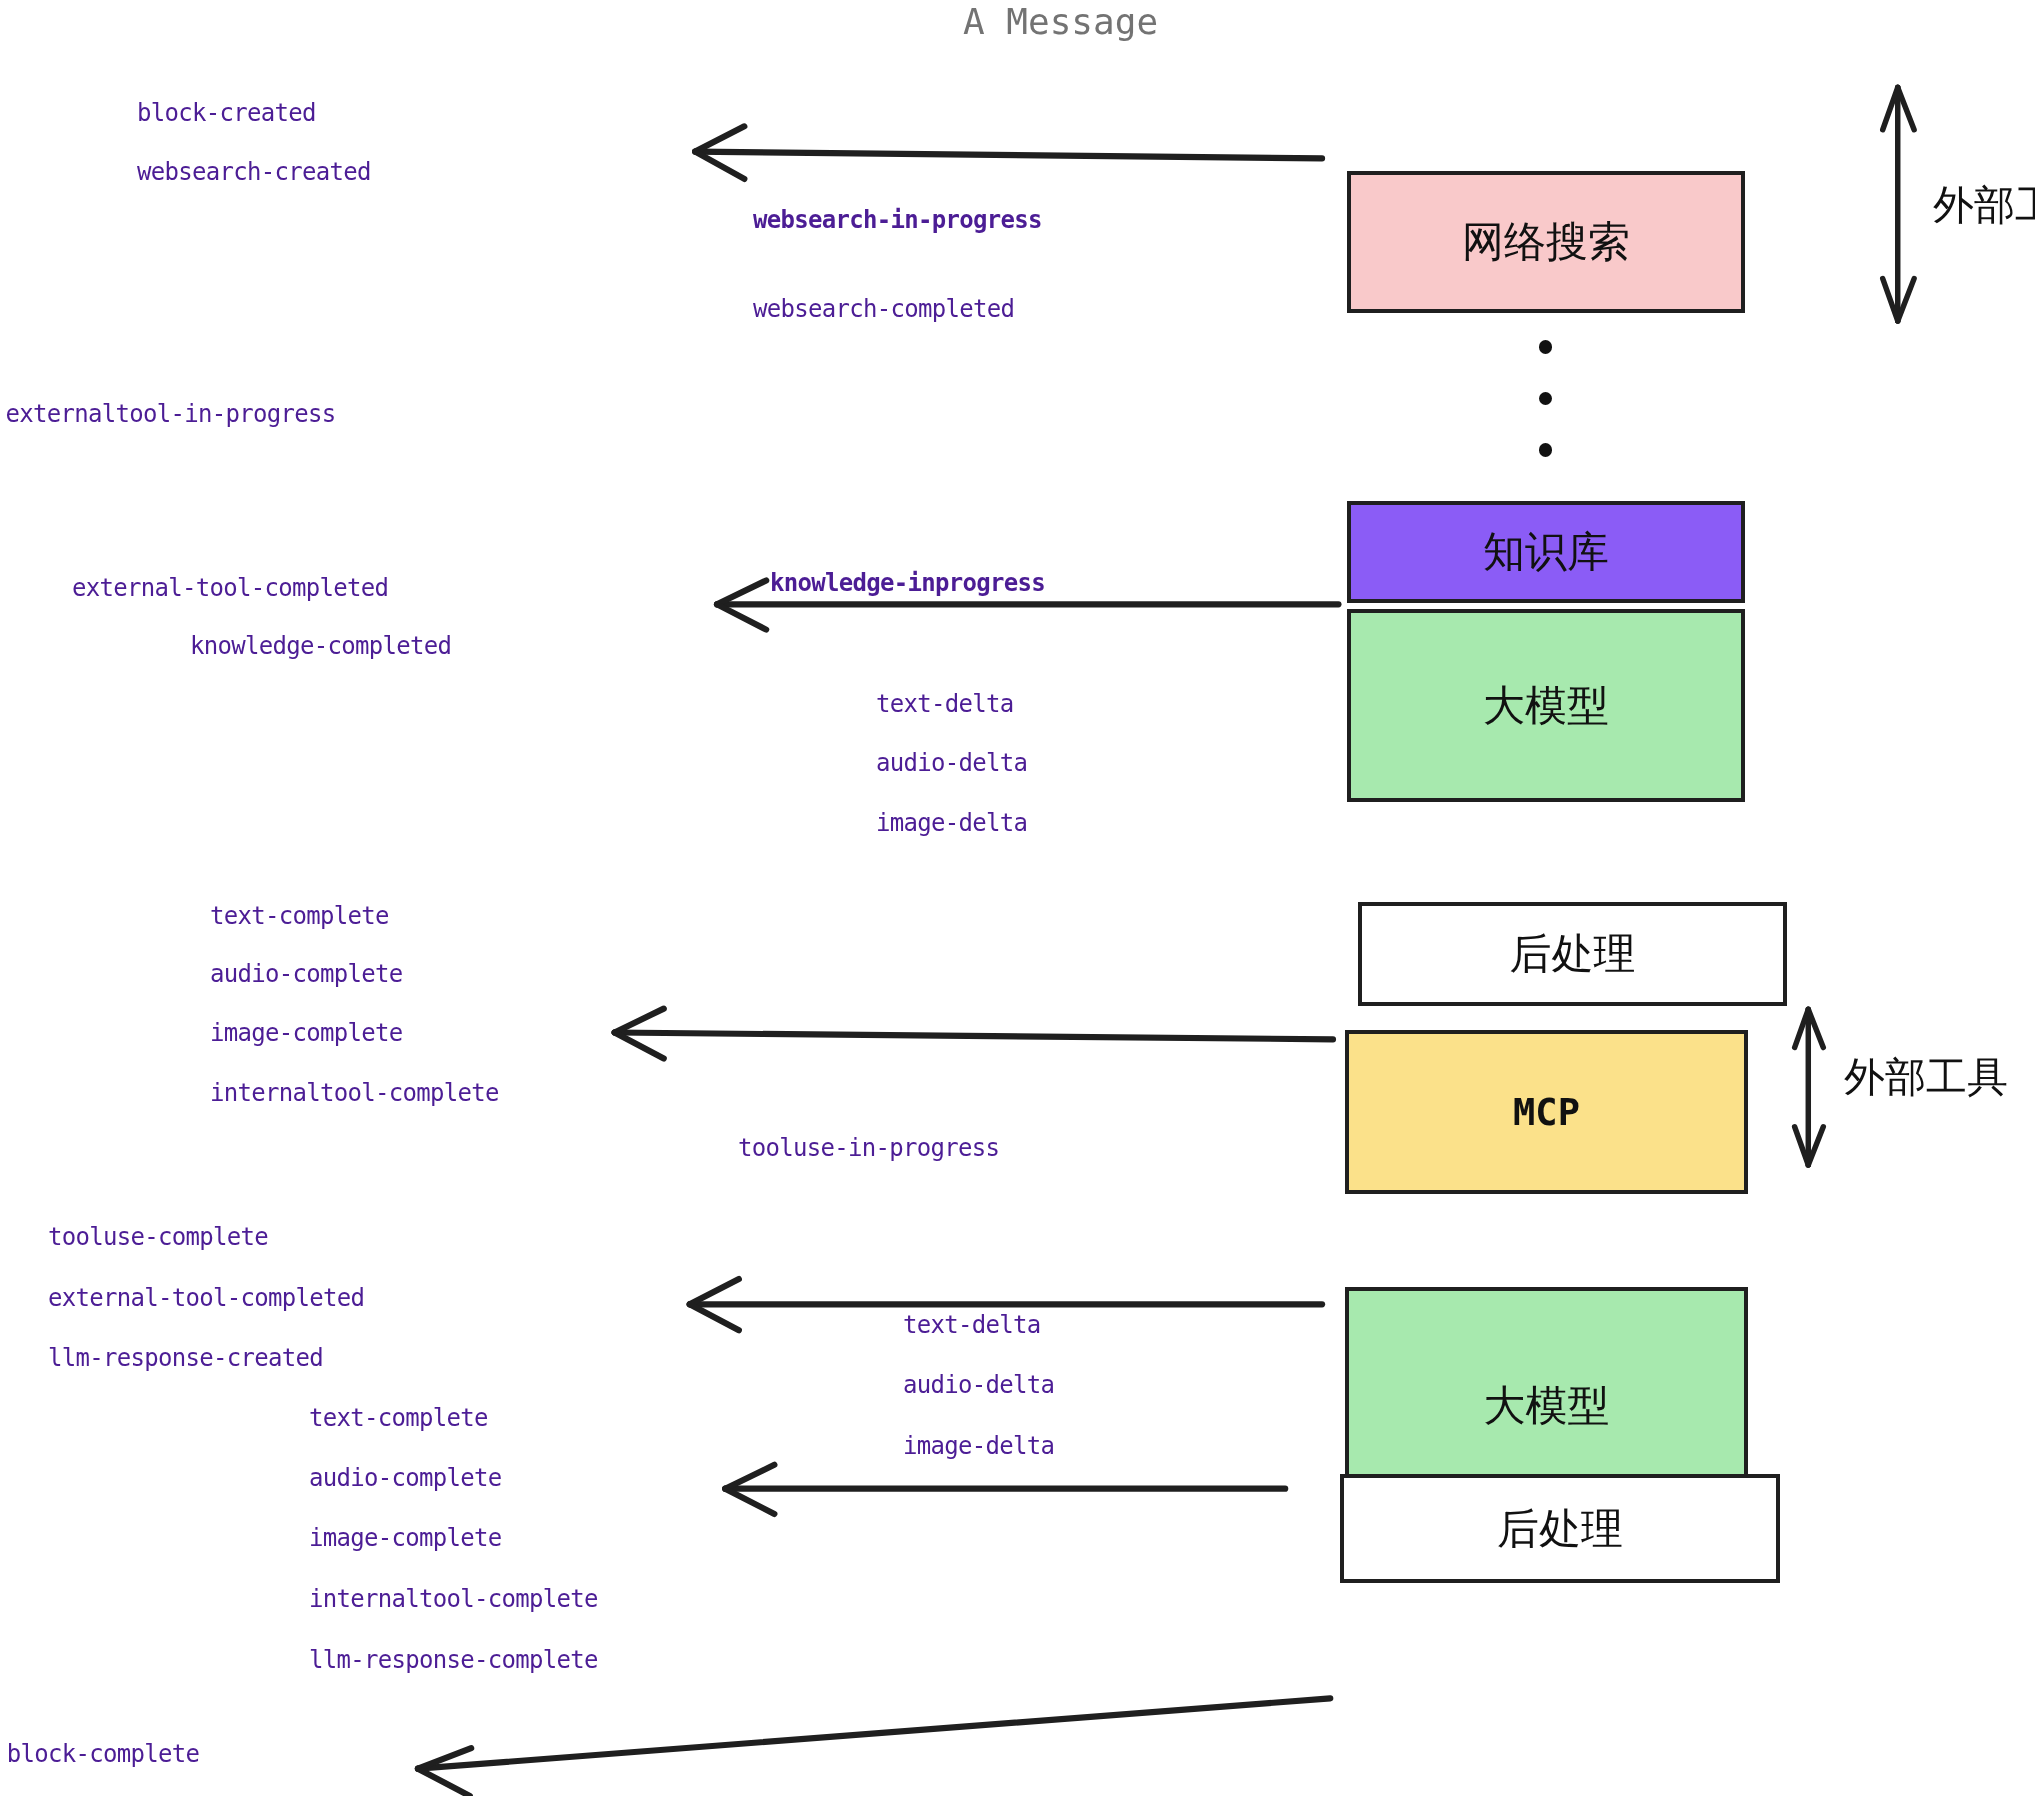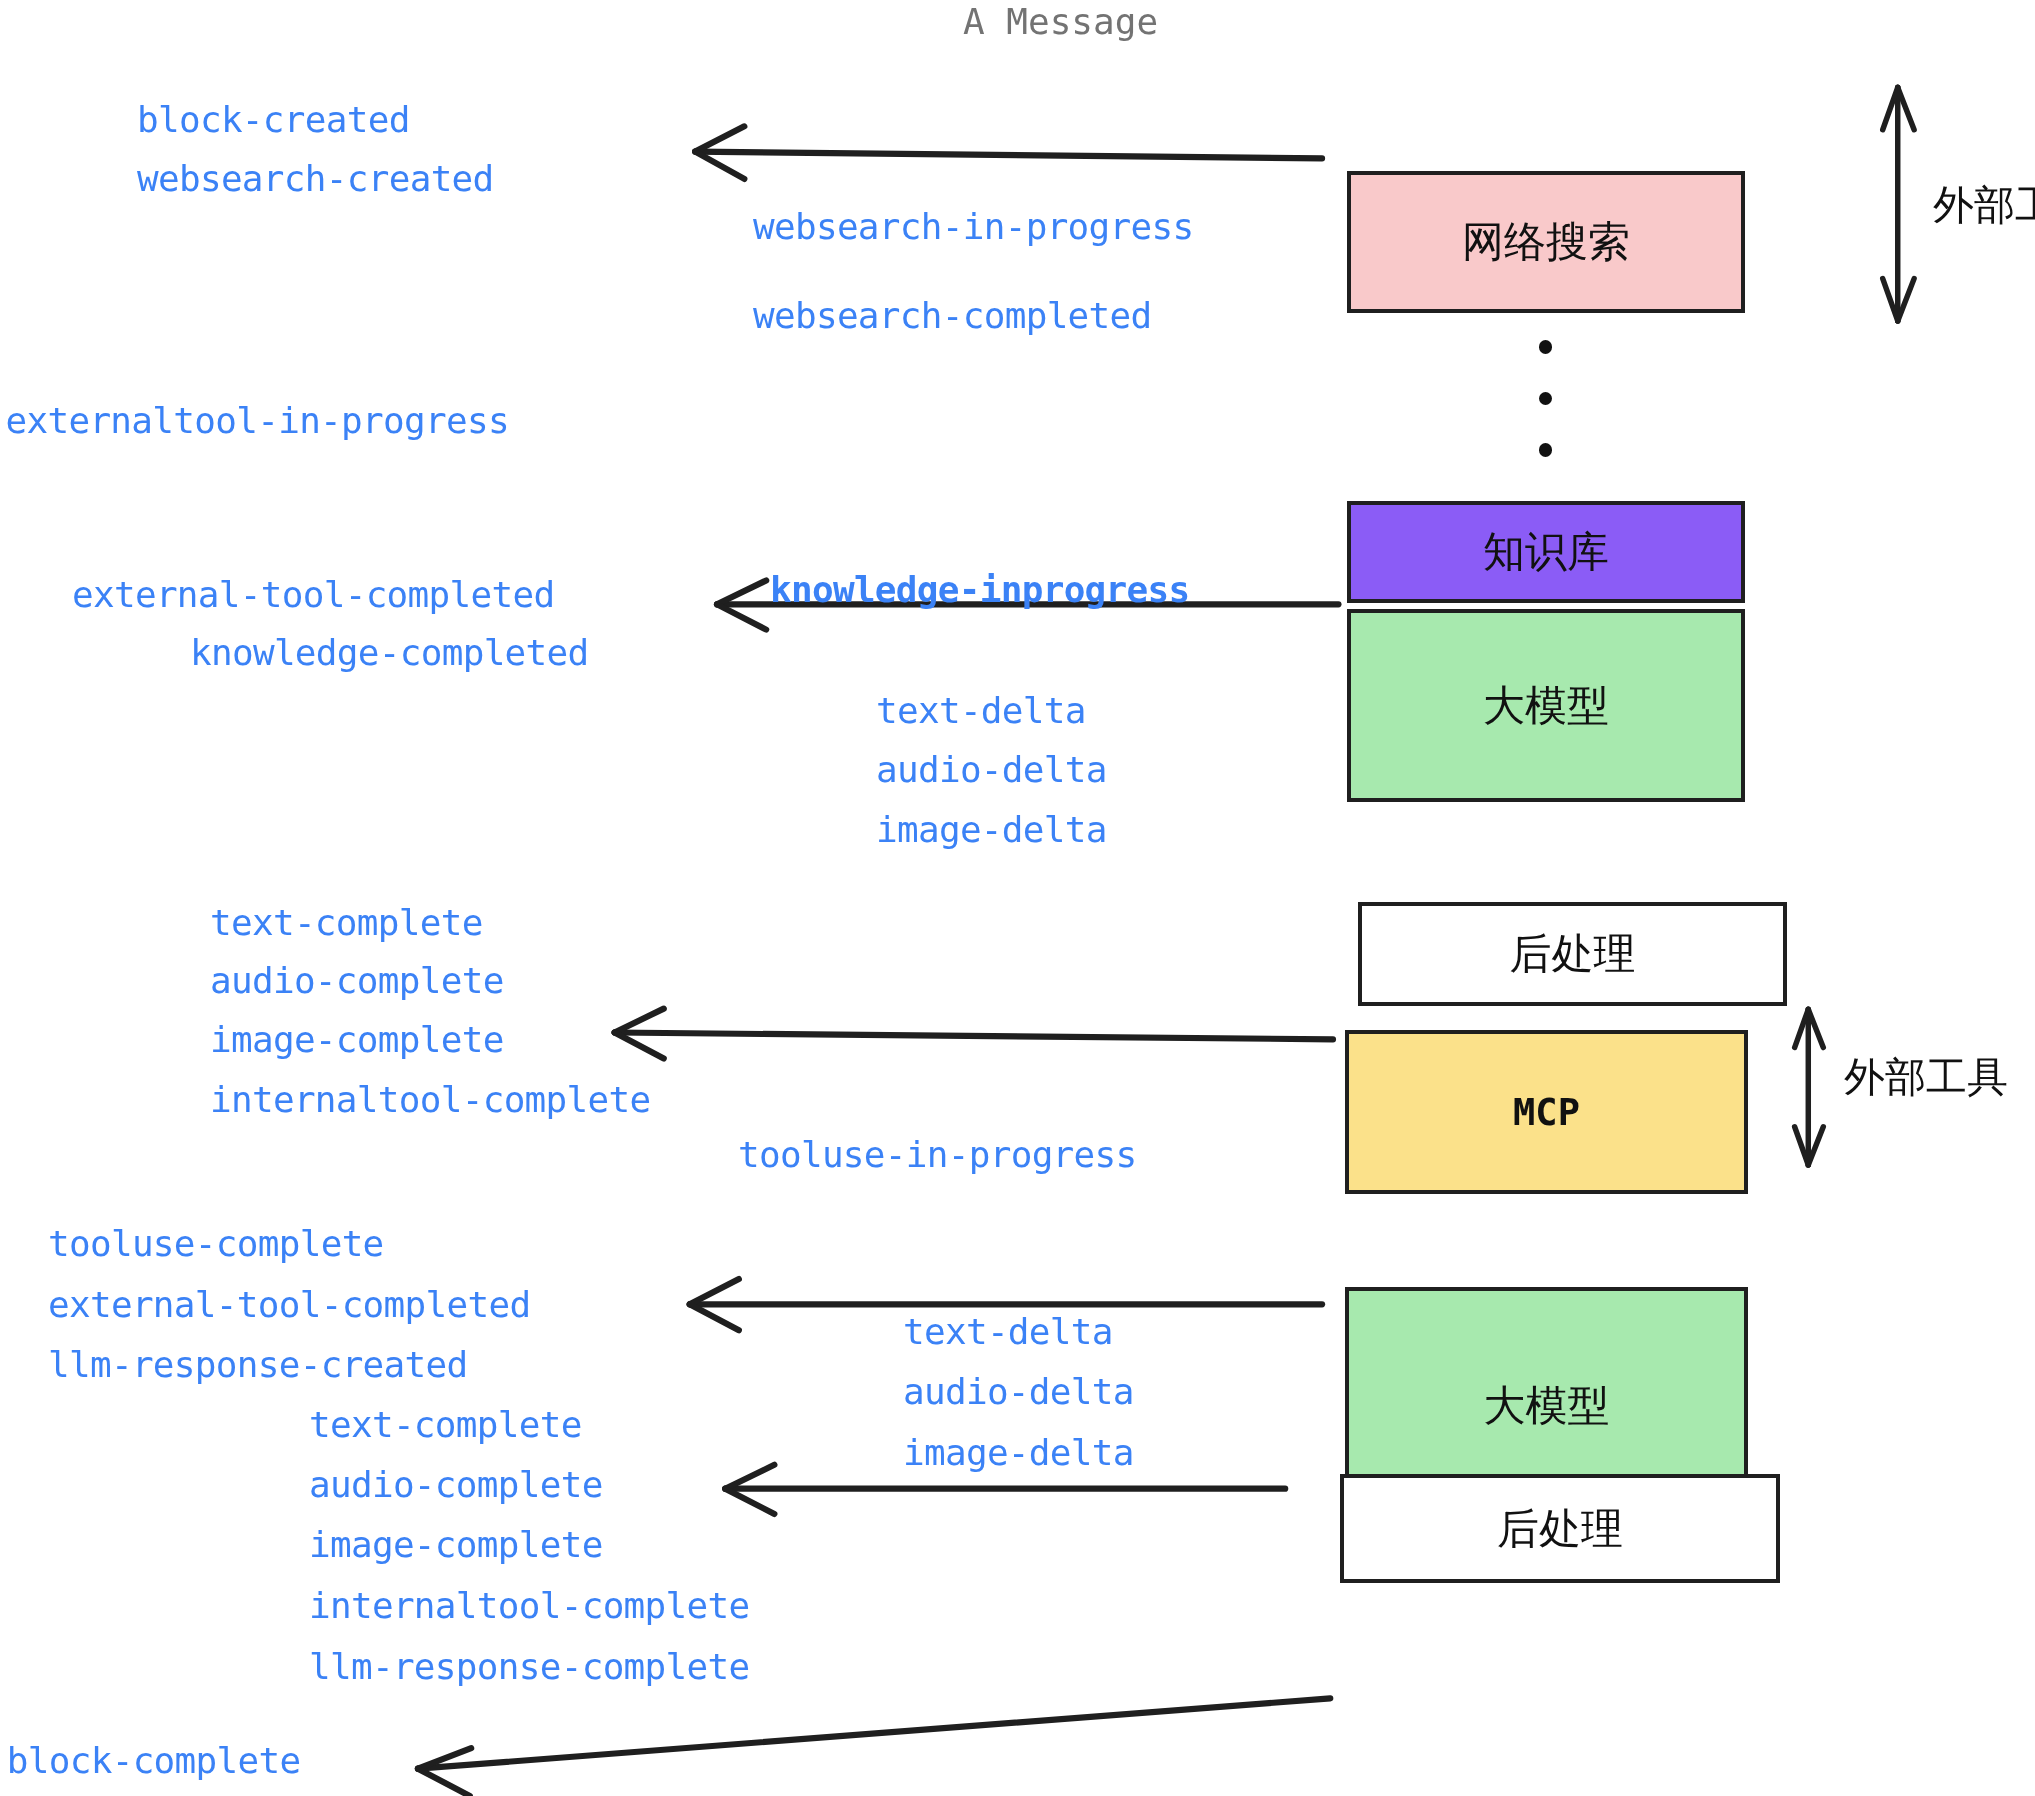--- a/index.html
+++ b/index.html
@@ -11,22 +11,22 @@
     position: relative;
     width: 2035px;
     height: 1796px;
     background: #ffffff;
     font-family: "DejaVu Sans Mono", "Liberation Mono", monospace;
     overflow: hidden;
   }
   .evt {
     position: absolute;
     font-family: "DejaVu Sans Mono", "Liberation Mono", monospace;
-    font-size: 36px;
-    color: #3b82f6;
+    font-size: 24px;
+    color: #4c1d95;
     white-space: nowrap;
     letter-spacing: -0.7px;
   }
   .title {
     position: absolute;
     font-family: "DejaVu Sans Mono", "Liberation Mono", monospace;
     font-size: 36px;
     color: #737373;
     white-space: nowrap;
   }
@@ -171,21 +171,21 @@
 
   <div class="box" style="left:1340px; top:1473px; width:440px; height:109px; background:#ffffff; top:1474px;">
     <span>后处理</span>
   </div>
 
   <div class="sidelabel" style="left:1933px; top:178px;">外部工具</div>
   <div class="sidelabel" style="left:1844px; top:1050px;">外部工具</div>
 
   <div class="evt" style="left:137px; top:99px;">block-created</div>
   <div class="evt" style="left:137px; top:158px;">websearch-created</div>
-  <div class="evt" style="left:753px; top:206px;">websearch-in-progress</div>
+  <div class="evt" style="left:753px; top:206px;font-weight:bold;">websearch-in-progress</div>
   <div class="evt" style="left:753px; top:295px;">websearch-completed</div>
 
   <div class="evt" style="left:5.5px; top:400px;">externaltool-in-progress</div>
 
   <div class="evt" style="left:770px; top:569px;font-weight:bold;">knowledge-inprogress</div>
   <div class="evt" style="left:72px; top:574px;">external-tool-completed</div>
   <div class="evt" style="left:190px; top:632px;">knowledge-completed</div>
 
   <div class="evt" style="left:876px; top:690px;">text-delta</div>
   <div class="evt" style="left:876px; top:749px;">audio-delta</div>

